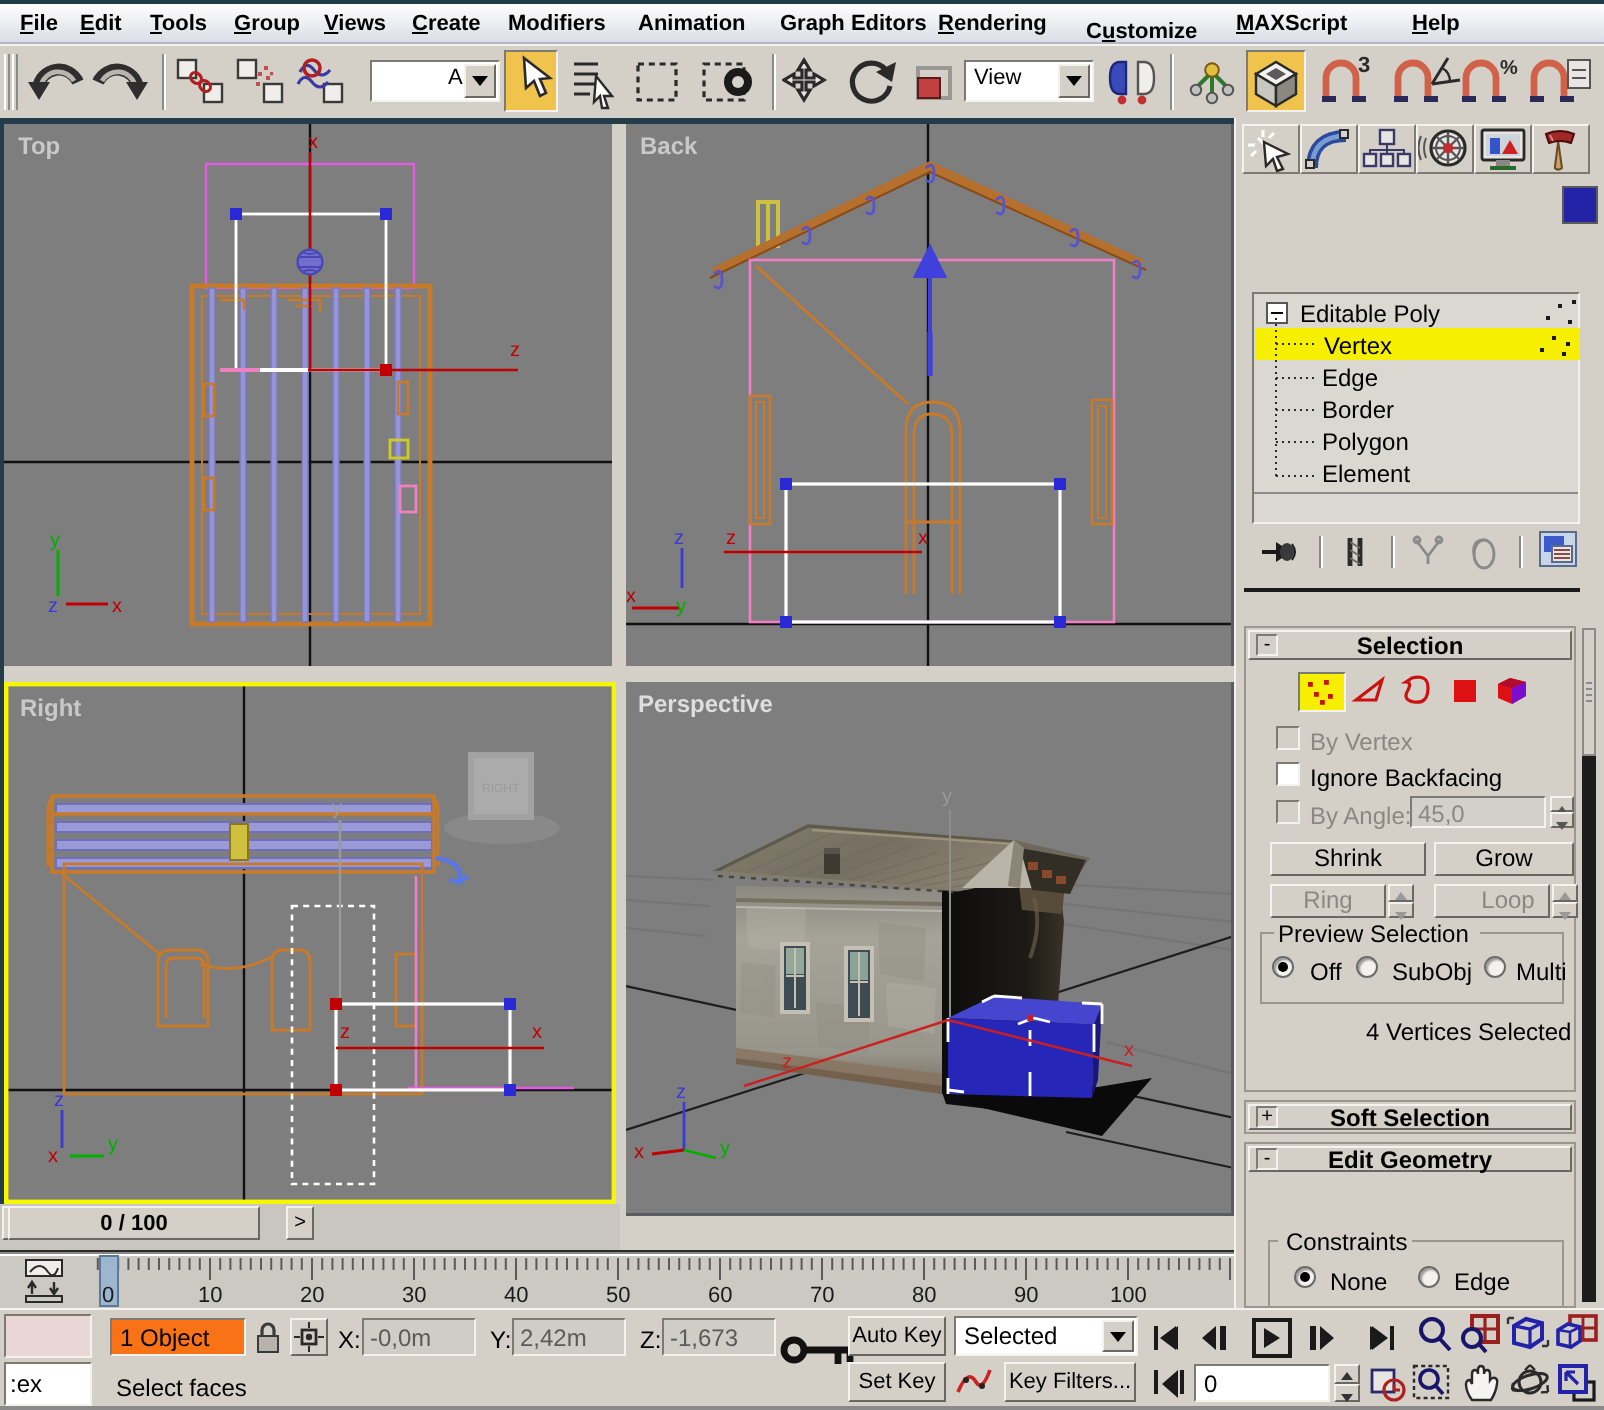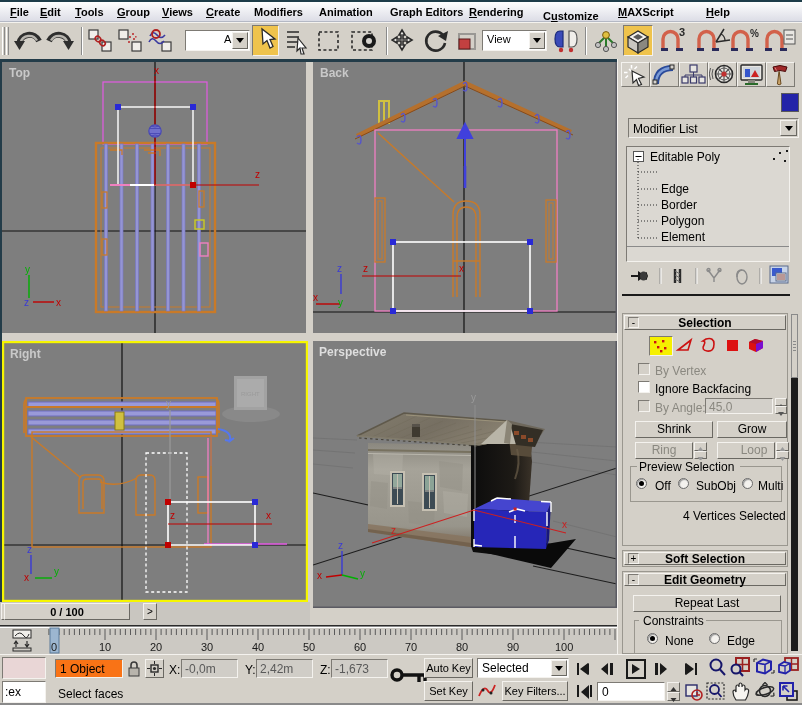--- a/index.html
+++ b/index.html
@@ -709,40 +709,45 @@
       <svg width="27" height="23" viewBox="0 0 27 23">
           <path d="M6 4 q7 -3 14 0 l-1.5 4.5 q-5.5 -2 -11 0 Z" fill="#a02828" stroke="#4a0a0a"></path>
           <path d="M12.2 8.5 L14 21 q-2 1.6 -3.6 0 L12 8.5 Z" fill="#c8a268" stroke="#6a4a20"></path>
           <path d="M8 4.5 l1.5 3" stroke="#e08080" stroke-width="1"></path>
         </svg>
     </div>
   </div>
 
   <div class="abs" style="left:163px;top:34px;width:18px;height:19px;background:#2323a8;border:1px solid #5a5a5a;"></div>
 
-  <div class="abs sunken" style="left:10px;top:59px;width:171px;height:20px;background:#d4d0c8;">
-    <div style="padding:3px 0 0 4px;font-size:12px;">Modifier List</div>
-    <div class="abs btn" style="right:1px;top:1px;width:17px;height:16px;"><svg width="10" height="8" viewBox="0 0 10 8" style="margin-top:3px;">
-          <path d="M1 2 h8 l-4 5 z" fill="#000"></path>
-        </svg></div>
-  </div>
 
   <div class="abs sunken" style="left:8px;top:87px;width:164px;height:116px;background:#dbd8d2;font-size:12px;">
     <div class="abs" style="left:6px;top:2px;width:173px;height:15px;">
       <svg class="abs" style="left:0;top:2px;" width="11" height="11" viewBox="0 0 11 11">
           <rect x="0.5" y="0.5" width="10" height="10" fill="#fff" stroke="#555"></rect>
           <line x1="2.5" y1="5.5" x2="8.5" y2="5.5" stroke="#000"></line>
         </svg>
       <div class="abs" style="left:17px;top:1px;">Editable Poly</div>
       <svg class="abs" style="left:138px;top:0px;" width="18" height="15">
           <g fill="#1a1a1a">
             <rect x="2" y="9" width="2" height="2"></rect>
             <rect x="8" y="3" width="2" height="2"></rect>
             <rect x="13" y="11" width="2" height="2"></rect>
             <rect x="15" y="1" width="2" height="2"></rect>
+          </g>
+        </svg>
+    </div>
+    <div class="abs" style="left:1px;top:17px;width:162px;height:16px;background:#f6f000;">
+      <div class="abs" style="left:34px;top:2px;">Vertex</div>
+      <svg class="abs" style="left:140px;top:1px;" width="18" height="15">
+          <g fill="#1a1a1a">
+            <rect x="2" y="9" width="2" height="2"></rect>
+            <rect x="8" y="3" width="2" height="2"></rect>
+            <rect x="13" y="11" width="2" height="2"></rect>
+            <rect x="15" y="6" width="2" height="2"></rect>
           </g>
         </svg>
     </div>
     <div class="abs" style="left:34px;top:35px;">Edge</div>
     <div class="abs" style="left:34px;top:51px;">Border</div>
     <div class="abs" style="left:34px;top:67px;">Polygon</div>
     <div class="abs" style="left:34px;top:83px;">Element</div>
     <svg class="abs" style="left:10px;top:12px;" width="24" height="88" viewBox="0 0 24 88">
       <g stroke="#2a2a2a" stroke-width="1" stroke-dasharray="1 2">
         <line x1="1" y1="0" x2="1" y2="79"></line>
@@ -883,21 +888,20 @@
   </div>
 
   <div class="abs" style="left:4px;top:491px;width:166px;height:17px;border:1px solid #9a978f;">
     <div class="abs btn" style="left:1px;top:1px;width:162px;height:13px;font-size:12px;line-height:12px;font-weight:bold;">Soft Selection</div>
     <div class="abs sunken" style="left:5px;top:2px;width:11px;height:11px;background:#d4d0c8;font-size:10px;line-height:10px;text-align:center;">+</div>
   </div>
 
   <div class="abs" style="left:4px;top:512px;width:166px;height:83px;border:1px solid #9a978f;">
     <div class="abs btn" style="left:1px;top:1px;width:162px;height:13px;font-size:12px;line-height:12px;font-weight:bold;">Edit Geometry</div>
     <div class="abs sunken" style="left:5px;top:2px;width:11px;height:11px;background:#d4d0c8;font-size:10px;line-height:10px;text-align:center;">-</div>
-    <div class="abs btn" style="left:10px;top:23px;width:148px;height:17px;font-size:12px;line-height:15px;">Repeat Last</div>
     <svg class="abs" style="left:11px;top:48px;" width="148" height="1">
         <line x1="0" y1="0.5" x2="5" y2="0.5" stroke="#9a978f"></line>
         <line x1="72" y1="0.5" x2="148" y2="0.5" stroke="#9a978f"></line>
       </svg>
     <div class="abs" style="left:11px;top:48px;width:148px;height:34px;border:1px solid #9a978f;border-top:none;"></div>
     <div class="abs" style="left:18px;top:42px;font-size:12px;background:#d4d0c8;padding:0 2px;">Constraints</div>
     <div class="abs" style="left:24px;top:61px;width:11px;height:11px;border-radius:50%;background:#f4f2ee;border:1px solid #6a6a6a;box-shadow:inset 1px 1px 1px #9a9a9a;"></div>
     <div class="abs" style="left:27px;top:64px;width:5px;height:5px;border-radius:50%;background:#000;"></div>
     <div class="abs" style="left:42px;top:62px;font-size:12px;">None</div>
     <div class="abs" style="left:86px;top:61px;width:11px;height:11px;border-radius:50%;background:#f4f2ee;border:1px solid #6a6a6a;box-shadow:inset 1px 1px 1px #9a9a9a;"></div>

